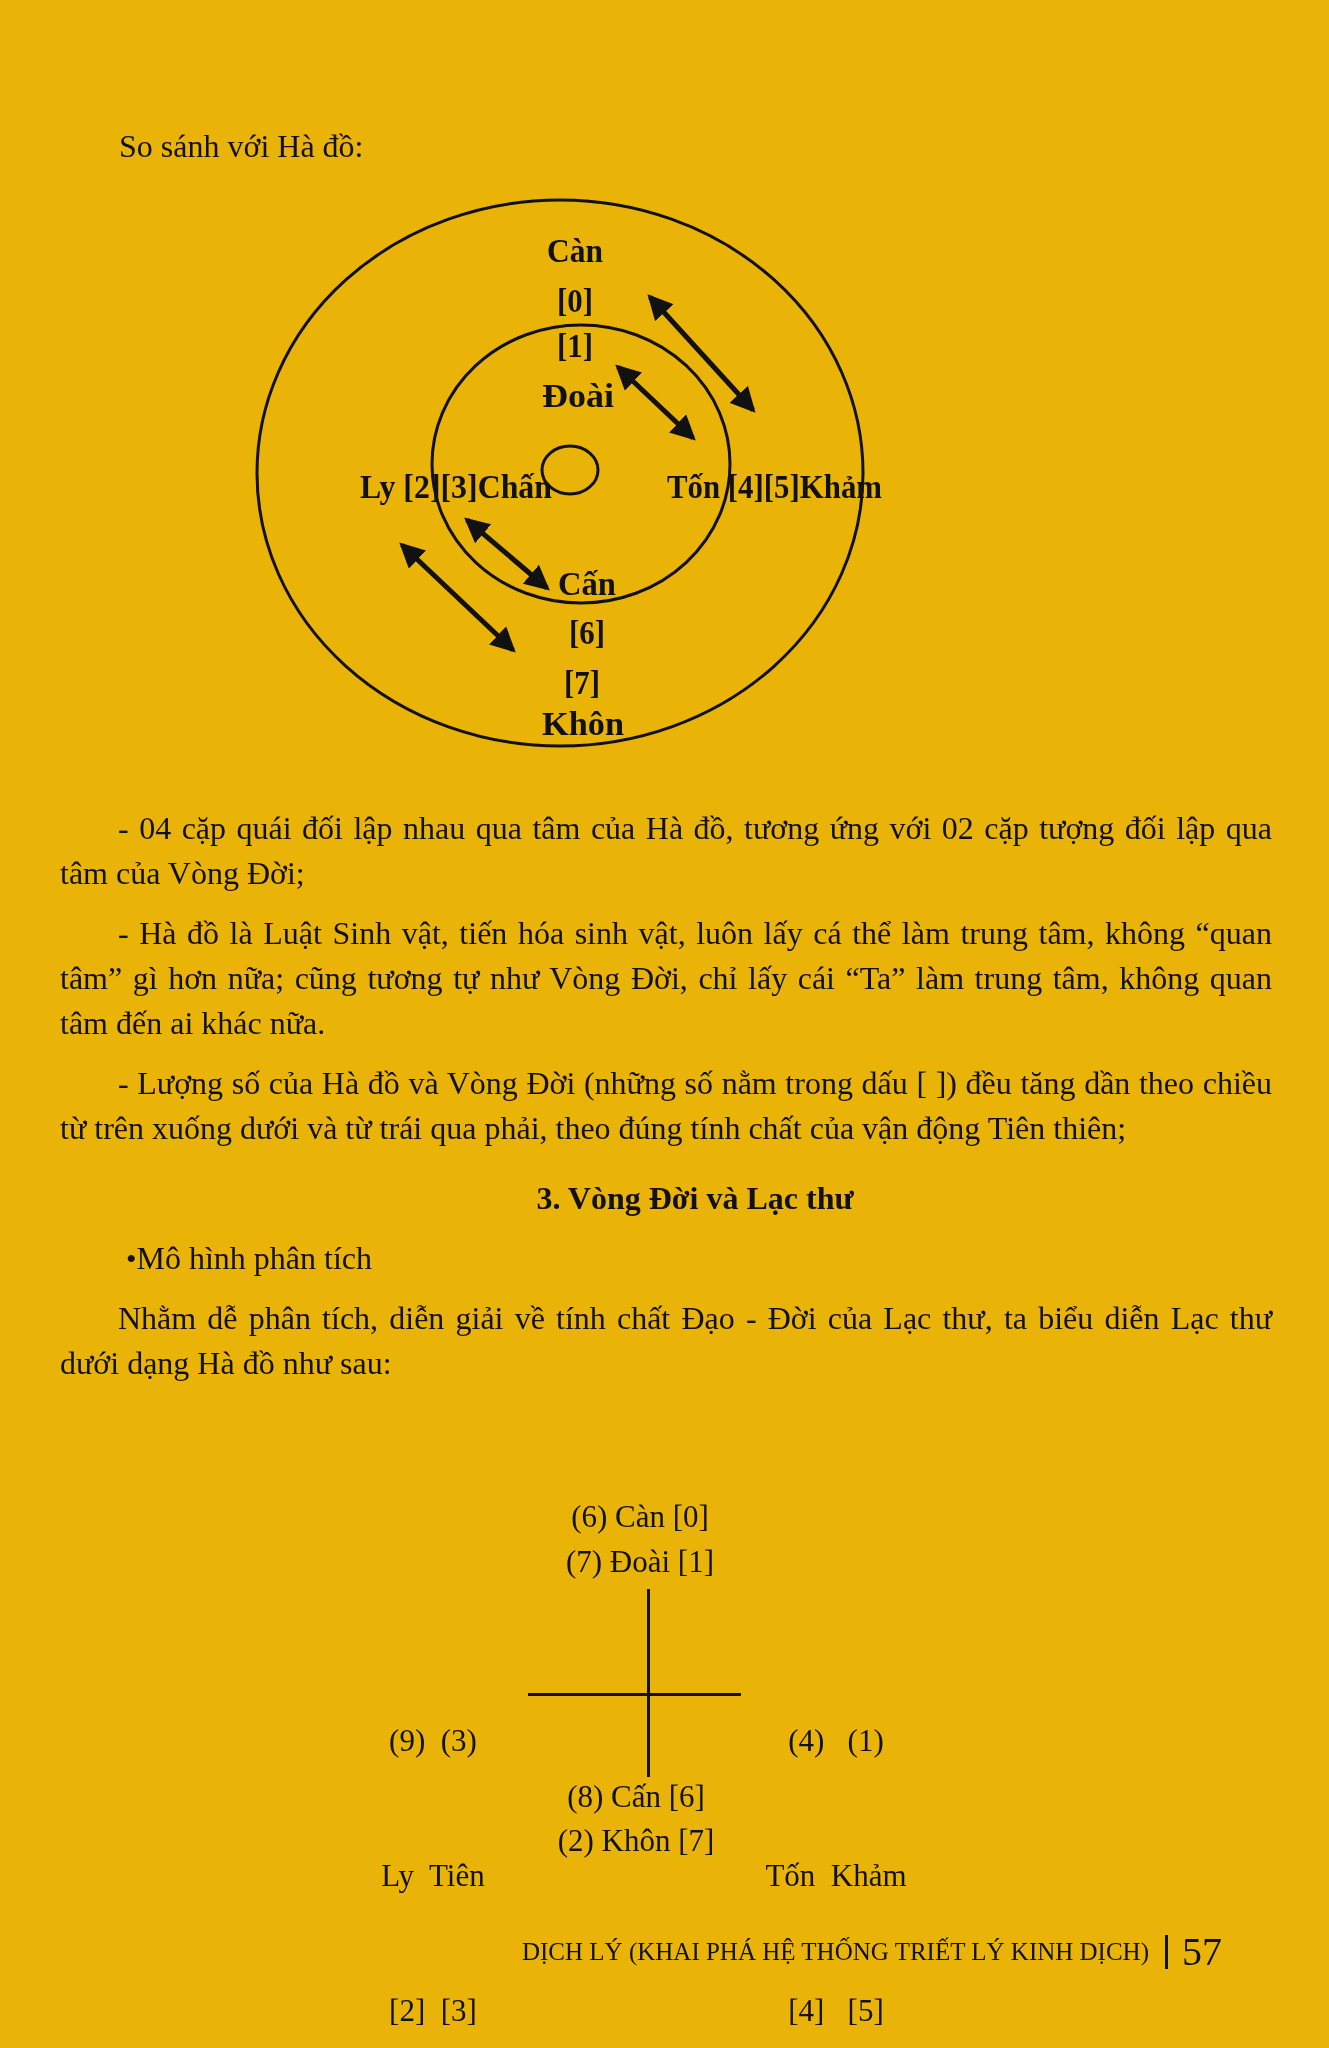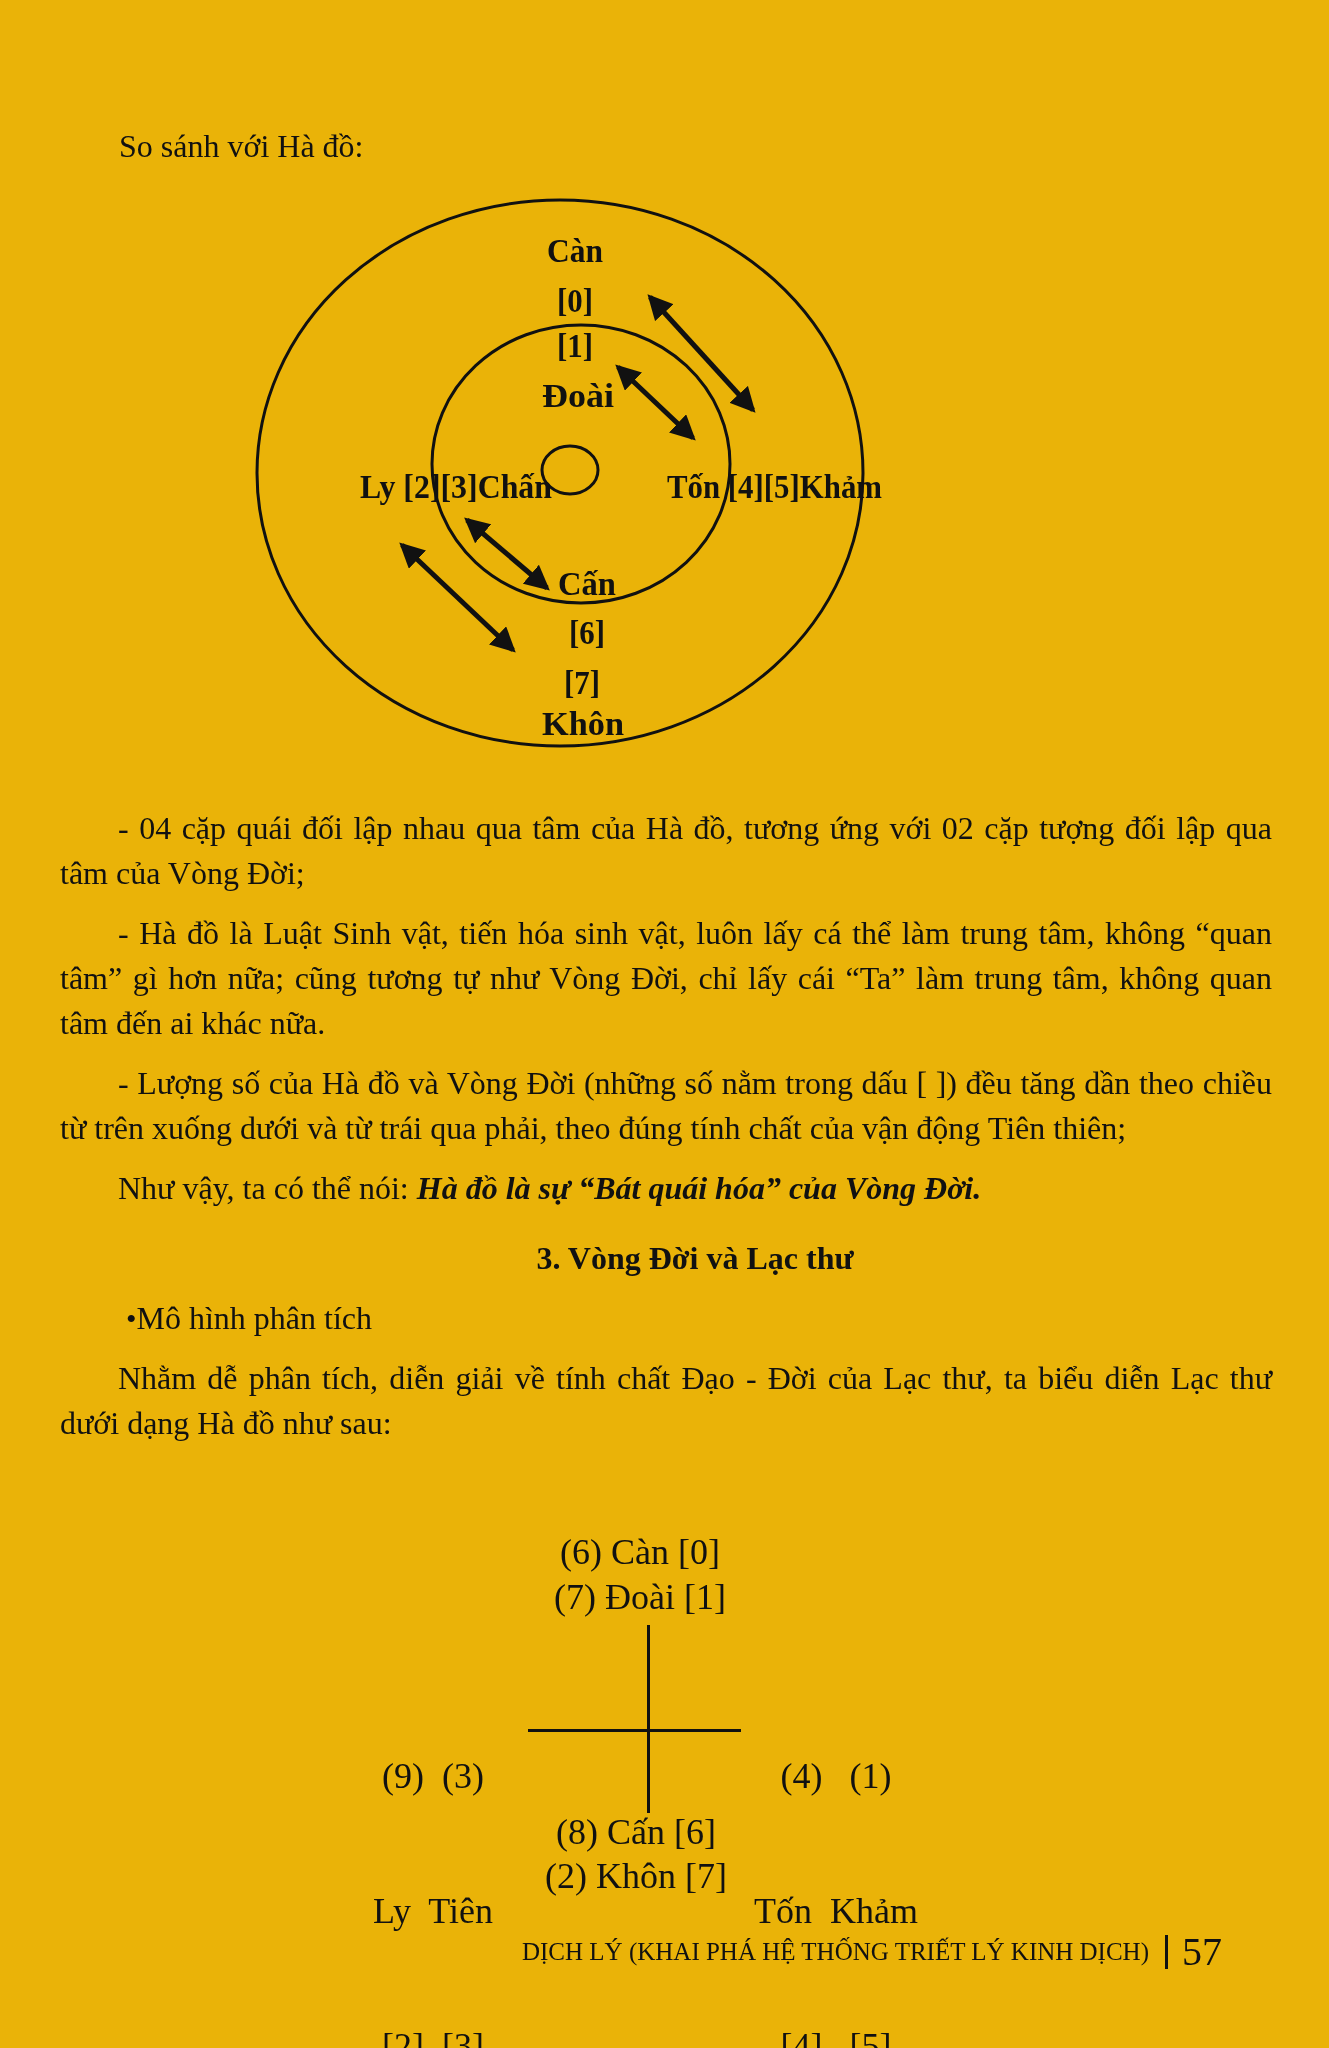--- a/index.html
+++ b/index.html
@@ -24,21 +24,21 @@
     font-size:32px; line-height:45px; text-align:justify;
   }
   .body-text p{ margin:0 0 15px 0; text-indent:58px; }
   .body-text p.no-just{ text-align:left; }
   .heading{ font-weight:bold; margin-top:25px !important; text-align:center; }
   .bullet-line{ text-indent:66px !important; text-align:left !important; }
   .bullet-line .bullet{ font-size:30px; }
   .bullet-line .bullet-text{ }
   .emph{ font-weight:bold; font-style:italic; }
   
-  .cross{ position:absolute; left:300px; top:1530px; width:700px; height:400px; font-size:36px; }
+  .cross{ position:absolute; left:300px; top:1494px; width:700px; height:400px; font-size:31px; }
   .cross .cc{ position:absolute; transform:translateX(-50%); white-space:pre; text-align:center; line-height:45px; }
   .c-vline{ position:absolute; left:347px; top:95px; width:3px; height:188px; background:#111; }
   .c-hline{ position:absolute; left:228px; top:199px; width:213px; height:3px; background:#111; }
   
   .footer{
     position:absolute; top:1928px; left:460px; width:762px;
     display:flex; align-items:center; justify-content:flex-end;
     font-weight:normal;
   }
   .footer .f-title{ font-size:25px; letter-spacing:0px; white-space:nowrap; }
@@ -76,21 +76,20 @@
     <text x="357" y="405" text-anchor="middle" textLength="58" lengthAdjust="spacingAndGlyphs">Cấn</text>
     <text x="357" y="454" text-anchor="middle" textLength="36" lengthAdjust="spacingAndGlyphs">[6]</text>
     <text x="352" y="504" text-anchor="middle" textLength="36" lengthAdjust="spacingAndGlyphs">[7]</text>
     <text x="353" y="545" text-anchor="middle" textLength="82" lengthAdjust="spacingAndGlyphs">Khôn</text>
   </svg>
 
   <div class="body-text">
     <p>- 04 cặp quái đối lập nhau qua tâm của Hà đồ, tương ứng với 02 cặp tượng đối lập qua tâm của Vòng Đời;</p>
     <p>- Hà đồ là Luật Sinh vật, tiến hóa sinh vật, luôn lấy cá thể làm trung tâm, không “quan tâm” gì hơn nữa; cũng tương tự như Vòng Đời, chỉ lấy cái “Ta” làm trung tâm, không quan tâm đến ai khác nữa.</p>
     <p>- Lượng số của Hà đồ và Vòng Đời (những số nằm trong dấu [ ]) đều tăng dần theo chiều từ trên xuống dưới và từ trái qua phải, theo đúng tính chất của vận động Tiên thiên;</p>
-    <p class="no-just"><span>Như vậy, ta có thể nói: </span><span class="emph">Hà đồ là sự “Bát quái hóa” của Vòng Đời.</span></p>
     <p class="heading">3. Vòng Đời và Lạc thư</p>
     <p class="bullet-line"><span class="bullet">•</span><span class="bullet-text">Mô hình phân tích</span></p>
     <p>Nhằm dễ phân tích, diễn giải về tính chất Đạo - Đời của Lạc thư, ta biểu diễn Lạc thư dưới dạng Hà đồ như sau:</p>
   </div>
 
   <div class="cross">
     <div class="cc" style="left:340px; top:0px;">(6) Càn [0]</div>
     <div class="cc" style="left:340px; top:45px;">(7) Đoài [1]</div>
     <div class="c-vline"></div>
     <div class="c-hline"></div>

